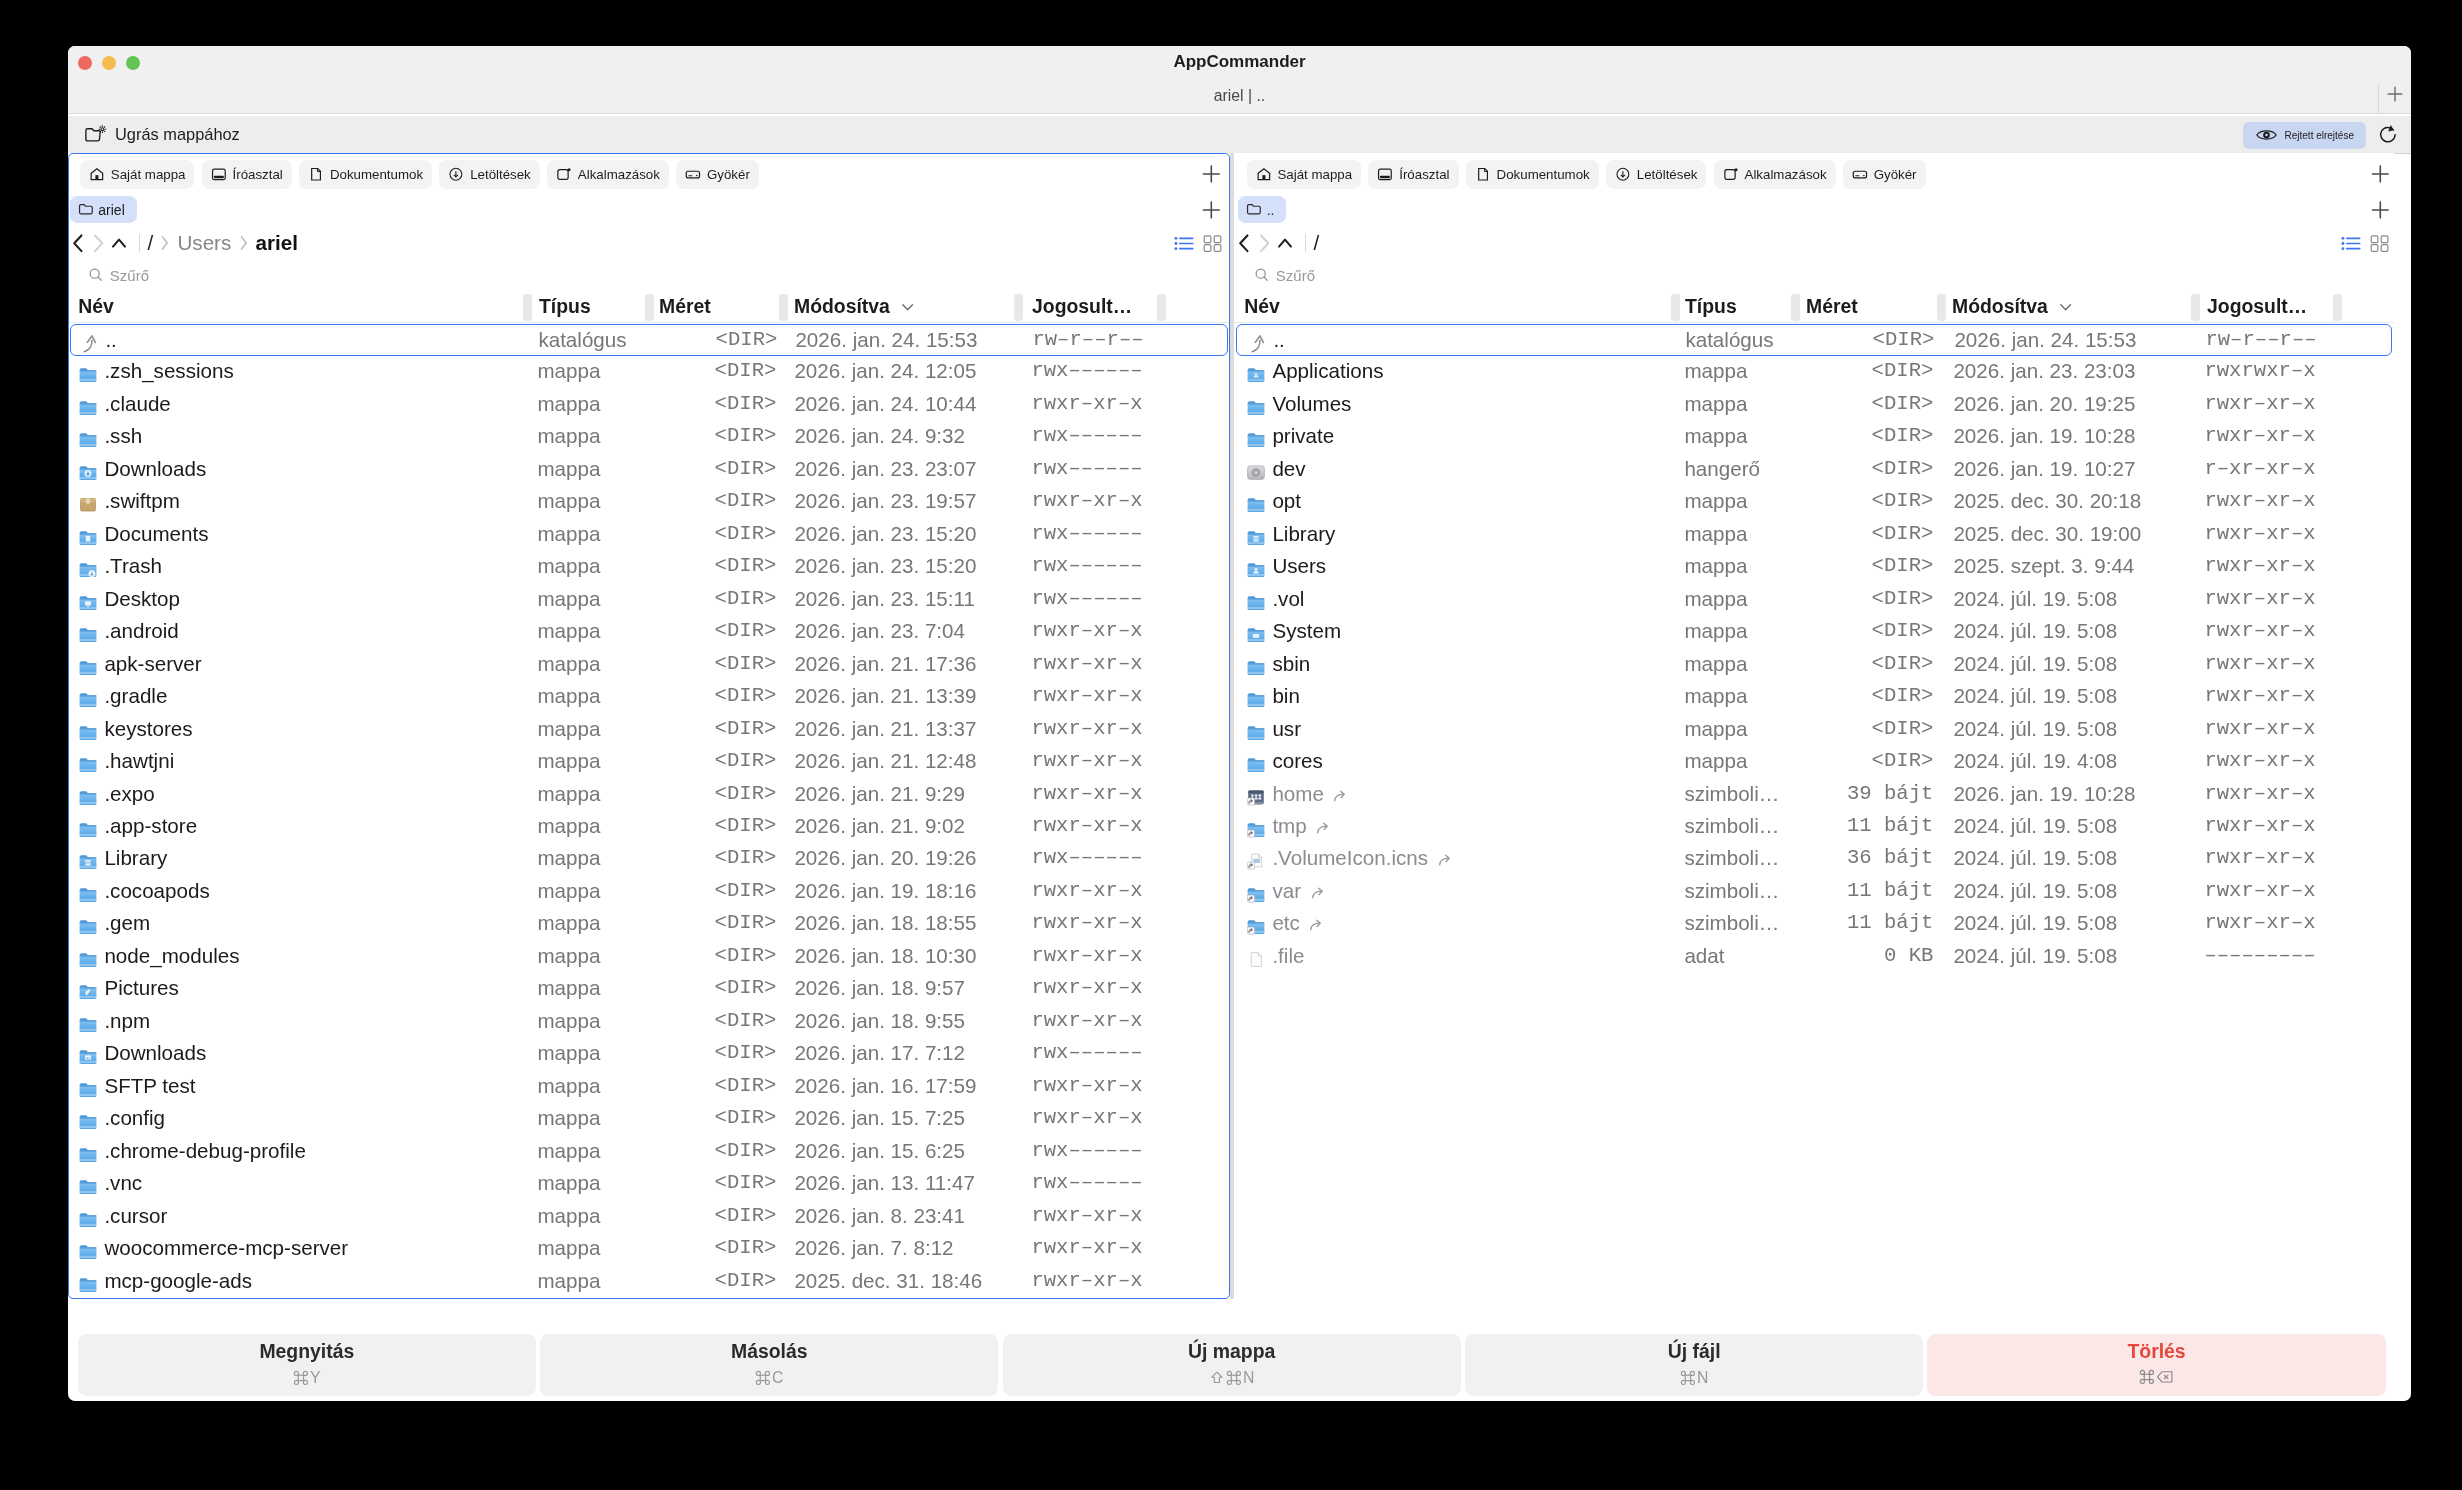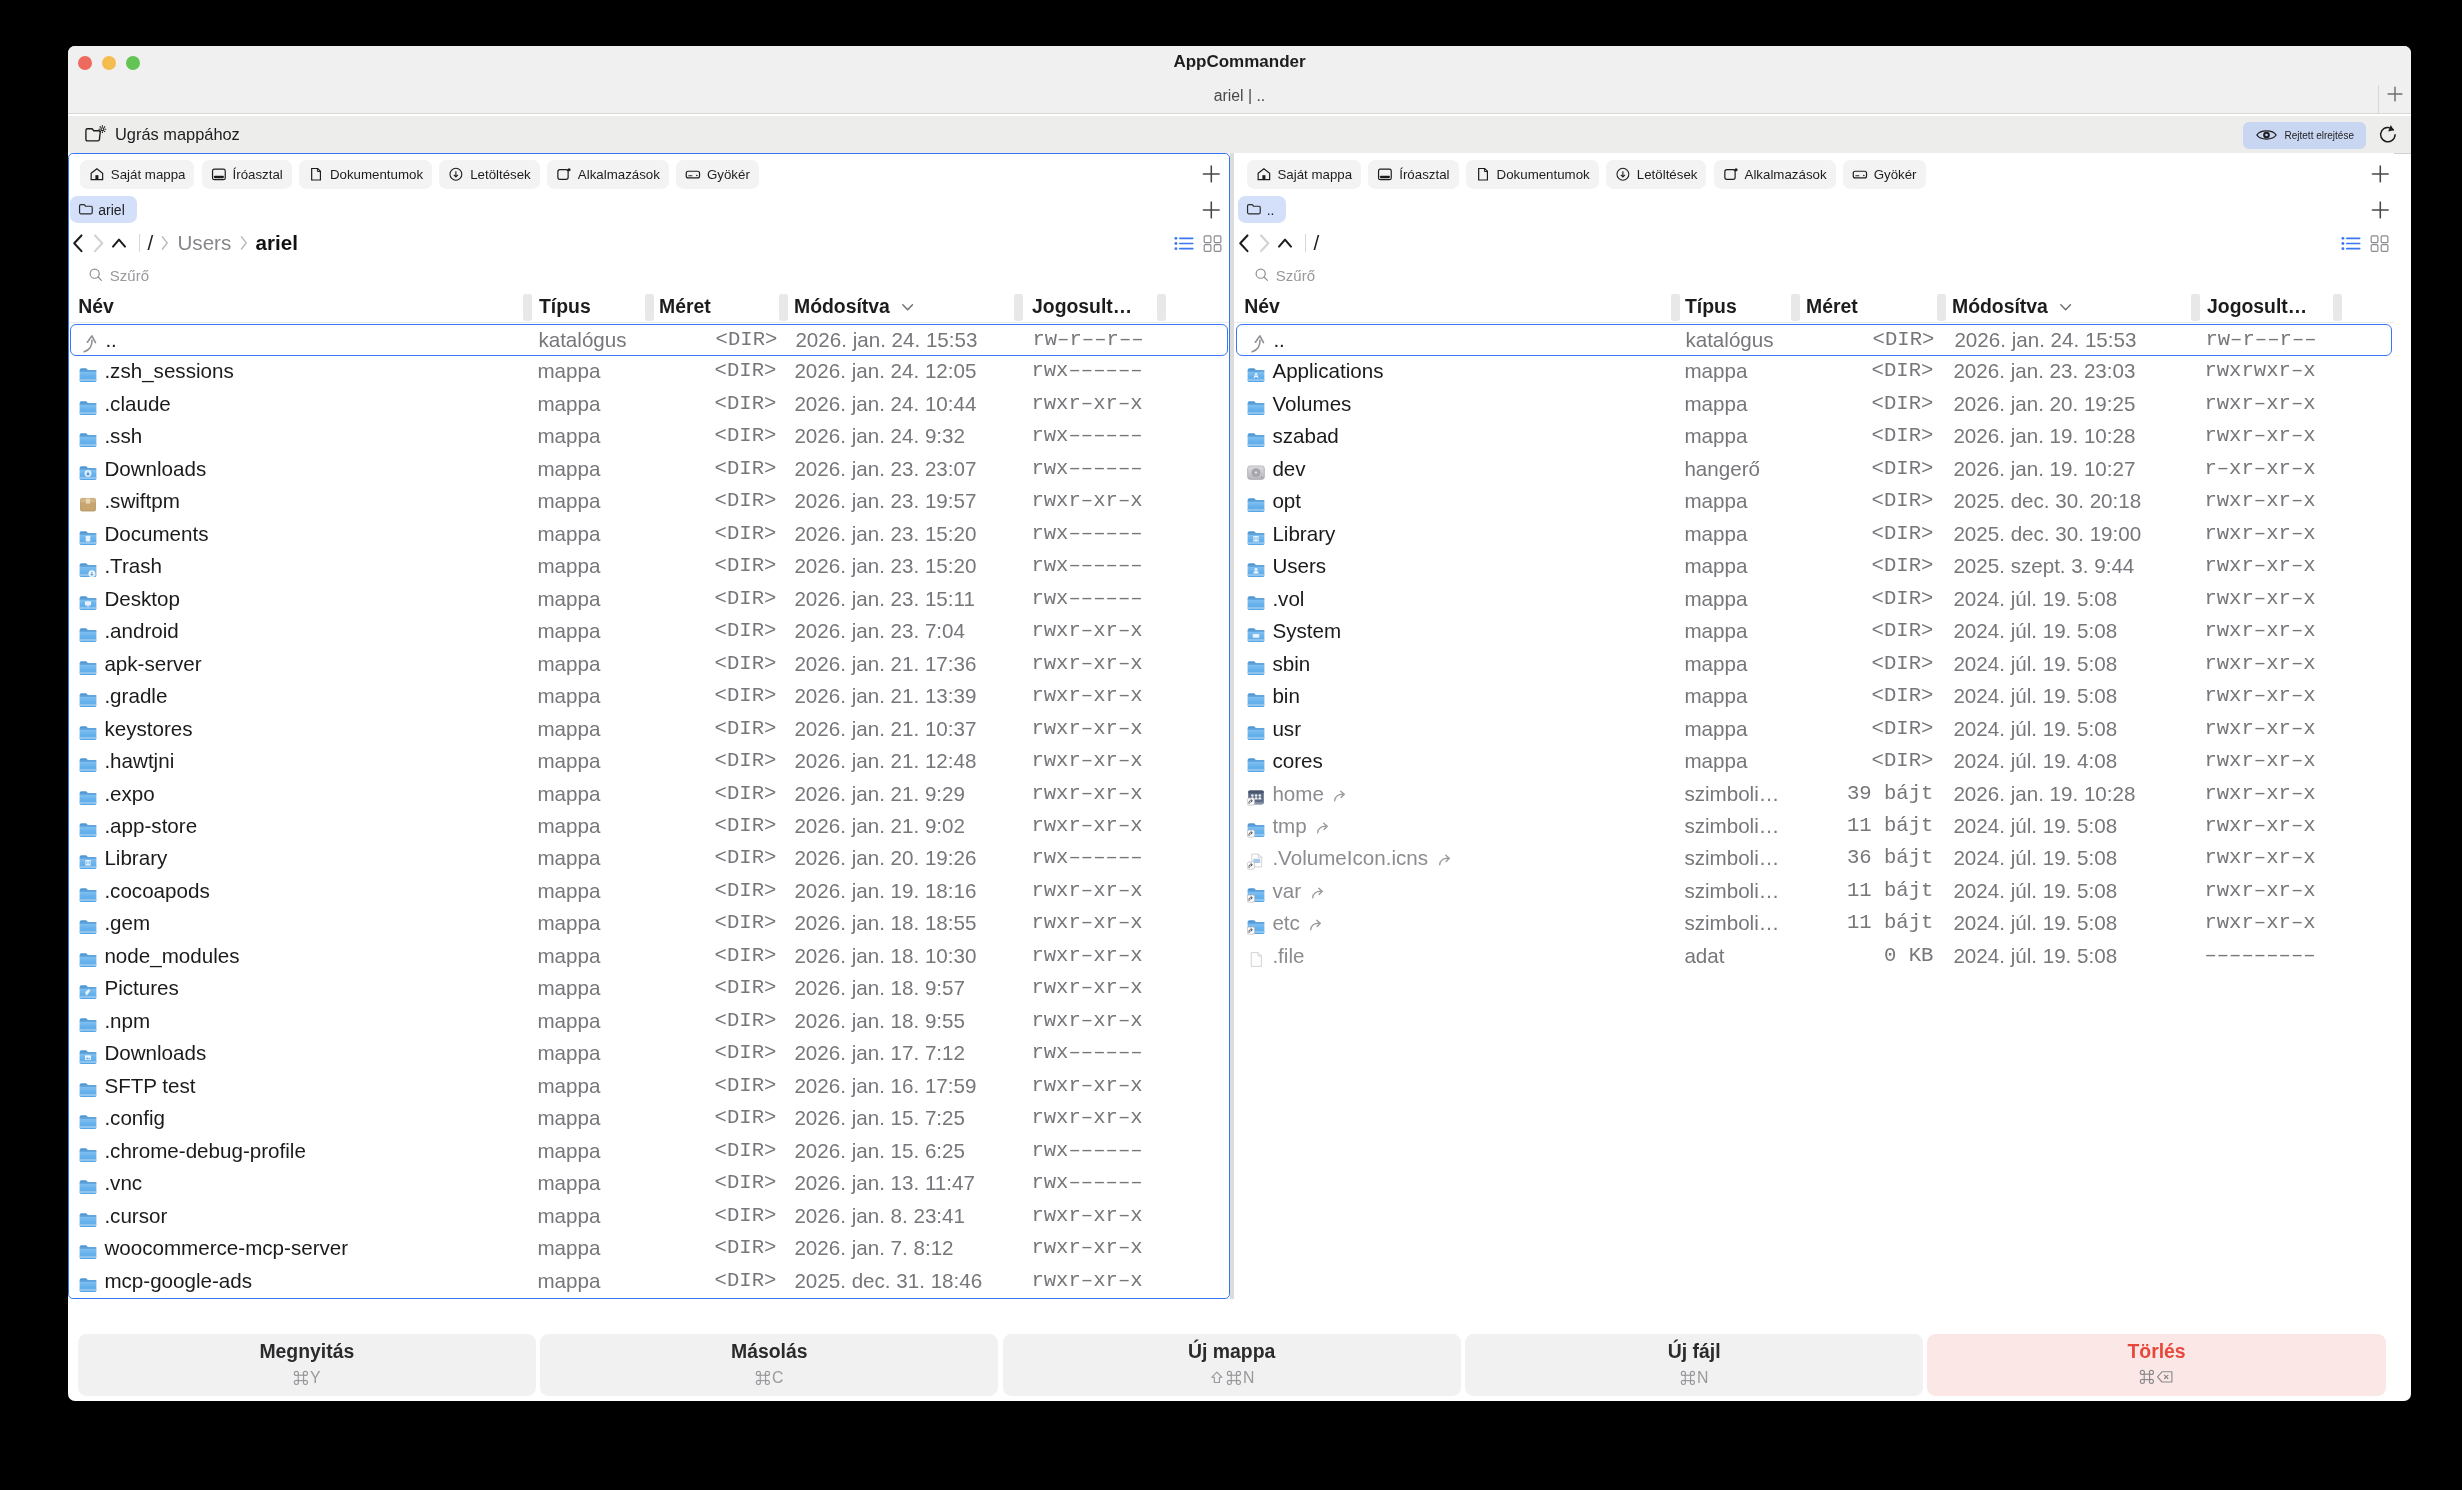--- a/index.html
+++ b/index.html
@@ -431,21 +431,21 @@
               <path d="M1 7 Q1 3.6 4.4 3.6 L11 3.6 Q12.8 3.6 13.7 5.2 L15 7.4 H1 Z" fill="#5098d4"></path>
               <rect x="1" y="6.9" width="28" height="19.8" rx="2.6" fill="url(#fg)"></rect>
               <rect x="1" y="6.9" width="28" height="2.2" fill="#3a86cc" opacity="0.8"></rect>
               <rect x="1.6" y="21.4" width="26.8" height="1" fill="#fff" opacity="0.55"></rect>
               <rect x="1.6" y="23.2" width="26.8" height="1" fill="#fff" opacity="0.55"></rect>
             </svg>
           </span>
           <span class="cn" style="left:34px">keystores</span>
           <span class="ct" style="left:467px">mappa</span>
           <span class="cs" style="left:585px;width:121px">&lt;DIR&gt;</span>
-          <span class="cd" style="left:724px">2026. jan. 21. 10:37</span>
+          <span class="cd" style="left:724px">2026. jan. 21. 13:37</span>
           <span class="cp" style="left:961px">rwxr–xr–x</span>
         </div>
 <div class="row" style="top:593px">
           <span class="ci" style="left:9px">
             <svg class="ric" width="18" height="17" viewBox="0 0 30 28">
               <path d="M1 7 Q1 3.6 4.4 3.6 L11 3.6 Q12.8 3.6 13.7 5.2 L15 7.4 H1 Z" fill="#5098d4"></path>
               <rect x="1" y="6.9" width="28" height="19.8" rx="2.6" fill="url(#fg)"></rect>
               <rect x="1" y="6.9" width="28" height="2.2" fill="#3a86cc" opacity="0.8"></rect>
               <rect x="1.6" y="21.4" width="26.8" height="1" fill="#fff" opacity="0.55"></rect>
               <rect x="1.6" y="23.2" width="26.8" height="1" fill="#fff" opacity="0.55"></rect>
@@ -882,21 +882,21 @@
 <div class="row" style="top:268px">
           <span class="ci" style="left:11px">
             <svg class="ric" width="18" height="17" viewBox="0 0 30 28">
               <path d="M1 7 Q1 3.6 4.4 3.6 L11 3.6 Q12.8 3.6 13.7 5.2 L15 7.4 H1 Z" fill="#5098d4"></path>
               <rect x="1" y="6.9" width="28" height="19.8" rx="2.6" fill="url(#fg)"></rect>
               <rect x="1" y="6.9" width="28" height="2.2" fill="#3a86cc" opacity="0.8"></rect>
               <rect x="1.6" y="21.4" width="26.8" height="1" fill="#fff" opacity="0.55"></rect>
               <rect x="1.6" y="23.2" width="26.8" height="1" fill="#fff" opacity="0.55"></rect>
             </svg>
           </span>
-          <span class="cn" style="left:36px">szabad</span>
+          <span class="cn" style="left:36px">private</span>
           <span class="ct" style="left:448px">mappa</span>
           <span class="cs" style="left:576px;width:121px">&lt;DIR&gt;</span>
           <span class="cd" style="left:717px">2026. jan. 19. 10:28</span>
           <span class="cp" style="left:968px">rwxr–xr–x</span>
         </div>
 <div class="row" style="top:301px">
           <span class="ci" style="left:11px">
             <svg class="ric" width="18" height="17" viewBox="0 0 30 28">
               <rect x="1" y="3" width="28" height="22.5" rx="4.5" fill="url(#dg)" stroke="#9c9ca2" stroke-width="1"></rect>
               <circle cx="15" cy="14" r="7.2" fill="#9b9ba1"></circle>

